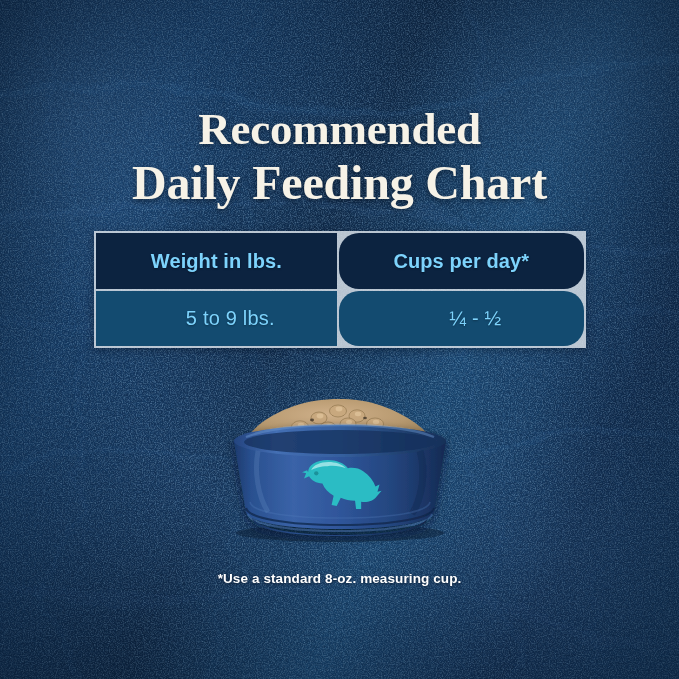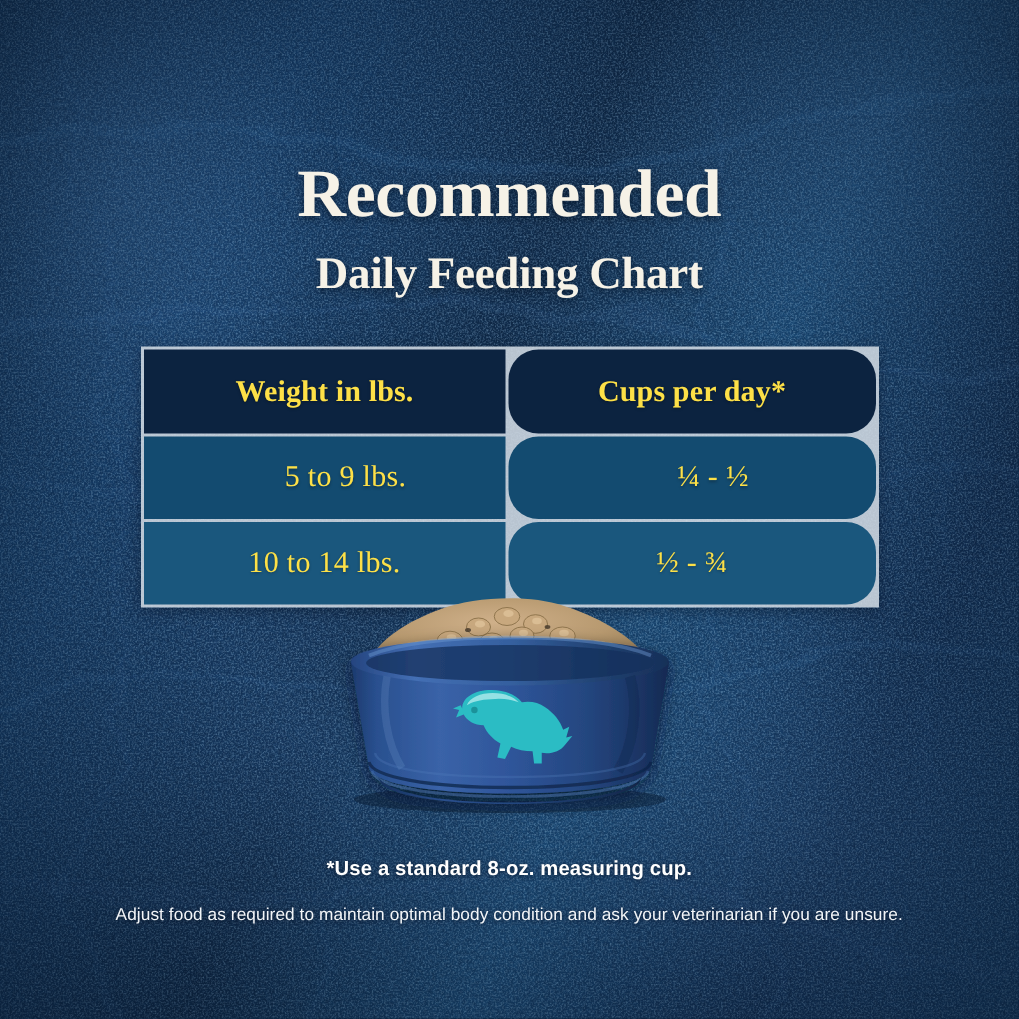--- a/index.html
+++ b/index.html
@@ -60,40 +60,39 @@
     text-align: center;
     color: #f6f2e7;
     font-family: Liberation Serif, serif;
     font-weight: 700;
     font-size: 45px;
     line-height: 54px;
     letter-spacing: -0.2px;
     text-shadow: 0 2px 5px rgba(3,12,26,0.55);
   }
   .title .ln { display: block; }
-  .title .ln2 { font-size: 30px; }
+  .title .ln2 { font-size: 48px; }
 
   
   .table {
     position: absolute;
     left: 94px;
     top: 231px;
     width: 492px;
     border-collapse: separate;
     border-spacing: 2px;
     background: rgba(214,222,230,0.85);
     box-shadow: 0 2px 8px rgba(2,10,22,0.35);
   }
   .table td, .table th {
     padding: 0;
     margin: 0;
     text-align: center;
     vertical-align: middle;
-    color: #fde047;
-    font-family: Liberation Serif, serif;
+    color: #7dd3fc;
   }
   .th-cell {
     height: 56px;
     background: #0c2340;
     font-size: 20px;
     font-weight: 700;
     letter-spacing: 0.1px;
     text-shadow: 0 1px 2px rgba(0,0,0,0.35);
   }
   .td-cell {
@@ -209,24 +208,20 @@
     <thead>
       <tr>
         <th class="th-cell col-w">Weight in lbs.</th>
         <th class="th-cell col-c">Cups per day*</th>
       </tr>
     </thead>
     <tbody>
       <tr class="row-a">
         <td class="td-cell col-w">5 to 9 lbs.</td>
         <td class="td-cell col-c">¼ - ½</td>
-      </tr>
-      <tr class="row-b">
-        <td class="td-cell col-w">10 to 14 lbs.</td>
-        <td class="td-cell col-c">½ - ¾</td>
       </tr>
     </tbody>
   </table>
 
   <div class="bowl-wrap">
     <svg width="232" height="148" viewBox="0 0 232 148" aria-hidden="true">
       <defs>
         <linearGradient id="bowlBody" x1="0" y1="0" x2="1" y2="0">
           <stop offset="0%" stop-color="#1d3a6e"></stop>
           <stop offset="8%" stop-color="#29508f"></stop>
@@ -347,16 +342,15 @@
         <path d="M9 12 C 11 7, 18 4, 26 4 C 33 4, 39 6, 43 10
                  C 38 8, 31 7, 25 8 C 18 8, 12 10, 9 12 Z" fill="#a8e7ea" opacity=".85"></path>
         <circle cx="14" cy="15" r="2.1" fill="#0f6f78" opacity=".55"></circle>
       </g>
     </svg>
   </div>
 
   <div class="foot-star">*Use a standard 8-oz. measuring cup.</div>
 
   <div class="foot-note">
-    <span>Adjust food as required to maintain optimal body condition and ask your veterinarian if you are unsure.</span>
   </div>
 
 </div>
 
 </body></html>

